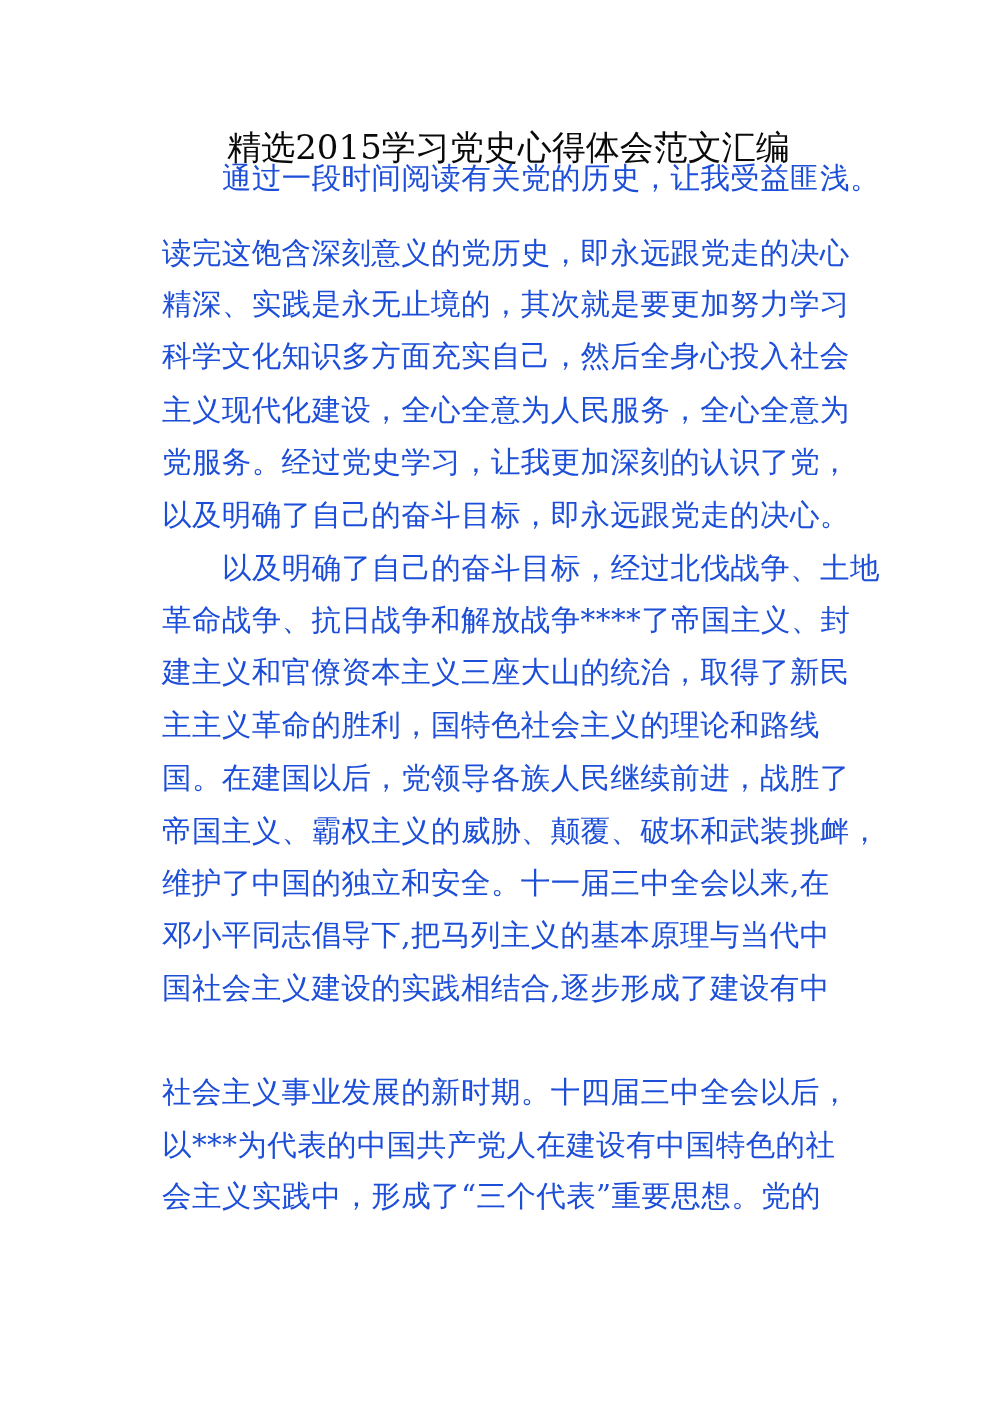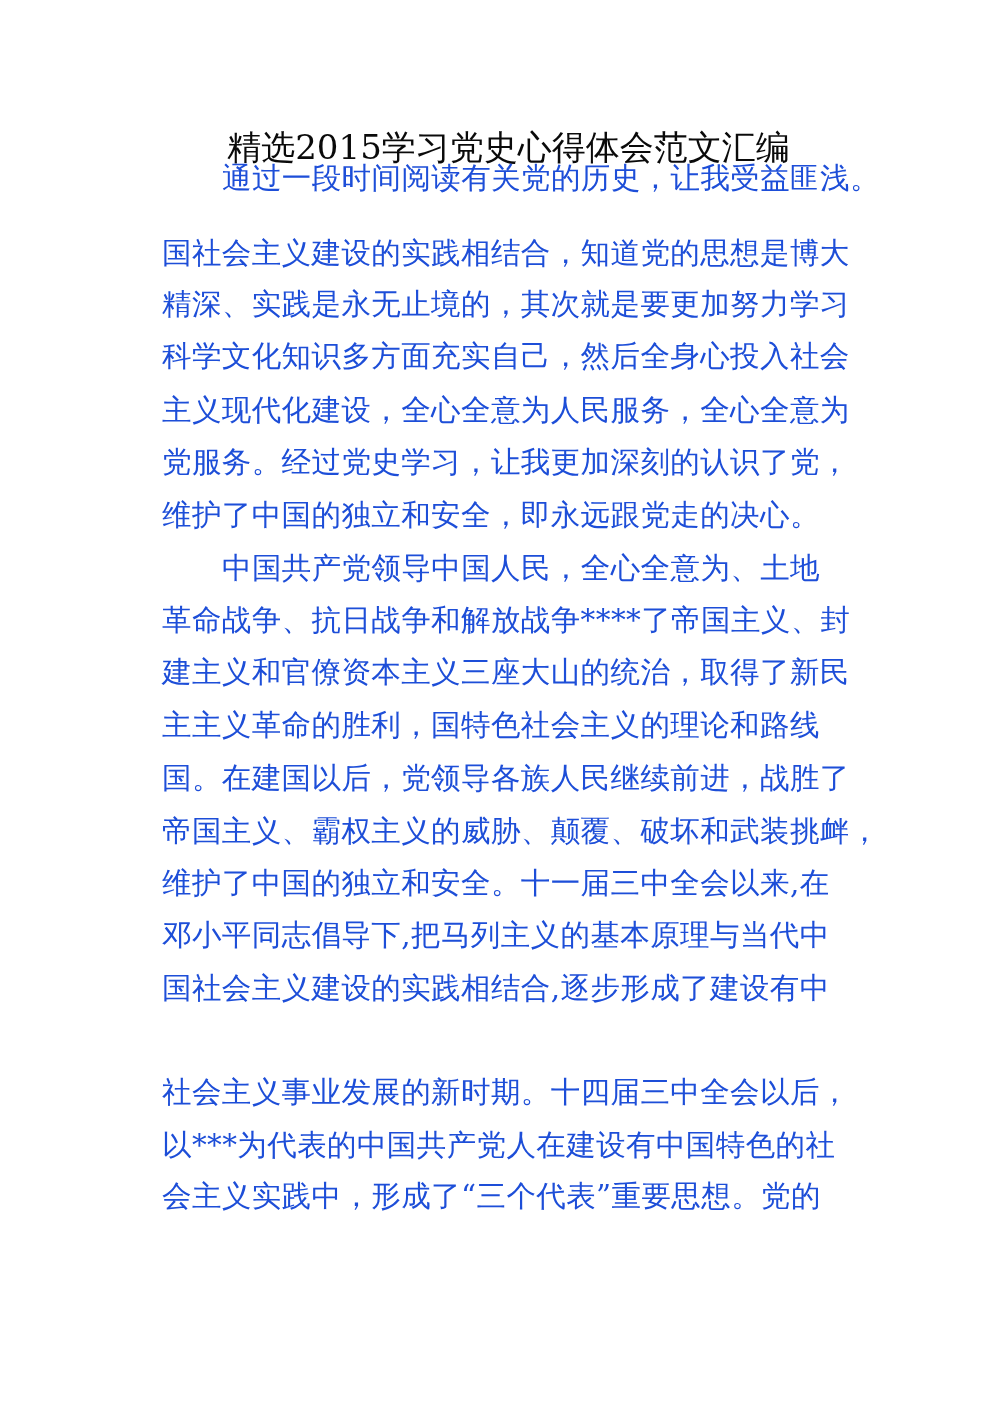--- a/index.html
+++ b/index.html
@@ -46,28 +46,28 @@
   }
   .indent { left: 210px; }
 </style>
 </head>
 <body>
 
 <div class="page">
   <div class="title">精选2015学习党史心得体会范文汇编</div>
 
   <div class="line indent" style="top:158px">通过一段时间阅读有关党的历史，让我受益匪浅。</div>
-  <div class="line" style="top:233px">国社会主义建设的实践相结合，知道党的思想是博大</div>
+  <div class="line" style="top:233px">读完这饱含深刻意义的党历史，即永远跟党走的决心</div>
   <div class="line" style="top:284px">精深、实践是永无止境的，其次就是要更加努力学习</div>
   <div class="line" style="top:336px">科学文化知识多方面充实自己，然后全身心投入社会</div>
   <div class="line" style="top:390px">主义现代化建设，全心全意为人民服务，全心全意为</div>
   <div class="line" style="top:442px">党服务。经过党史学习，让我更加深刻的认识了党，</div>
-  <div class="line" style="top:495px">维护了中国的独立和安全，即永远跟党走的决心。</div>
+  <div class="line" style="top:495px">以及明确了自己的奋斗目标，即永远跟党走的决心。</div>
 
-  <div class="line indent" style="top:548px">中国共产党领导中国人民，全心全意为、土地</div>
+  <div class="line indent" style="top:548px">以及明确了自己的奋斗目标，经过北伐战争、土地</div>
   <div class="line" style="top:600px">革命战争、抗日战争和解放战争****了帝国主义、封</div>
   <div class="line" style="top:652px">建主义和官僚资本主义三座大山的统治，取得了新民</div>
   <div class="line" style="top:705px">主主义革命的胜利，国特色社会主义的理论和路线</div>
   <div class="line" style="top:758px">国。在建国以后，党领导各族人民继续前进，战胜了</div>
   <div class="line" style="top:811px">帝国主义、霸权主义的威胁、颠覆、破坏和武装挑衅，</div>
   <div class="line" style="top:863px">维护了中国的独立和安全。十一届三中全会以来,在</div>
   <div class="line" style="top:915px">邓小平同志倡导下,把马列主义的基本原理与当代中</div>
   <div class="line" style="top:968px">国社会主义建设的实践相结合,逐步形成了建设有中</div>
   <div class="line" style="top:1125px">以***为代表的中国共产党人在建设有中国特色的社</div>
   <div class="line" style="top:1072px">社会主义事业发展的新时期。十四届三中全会以后，</div>

